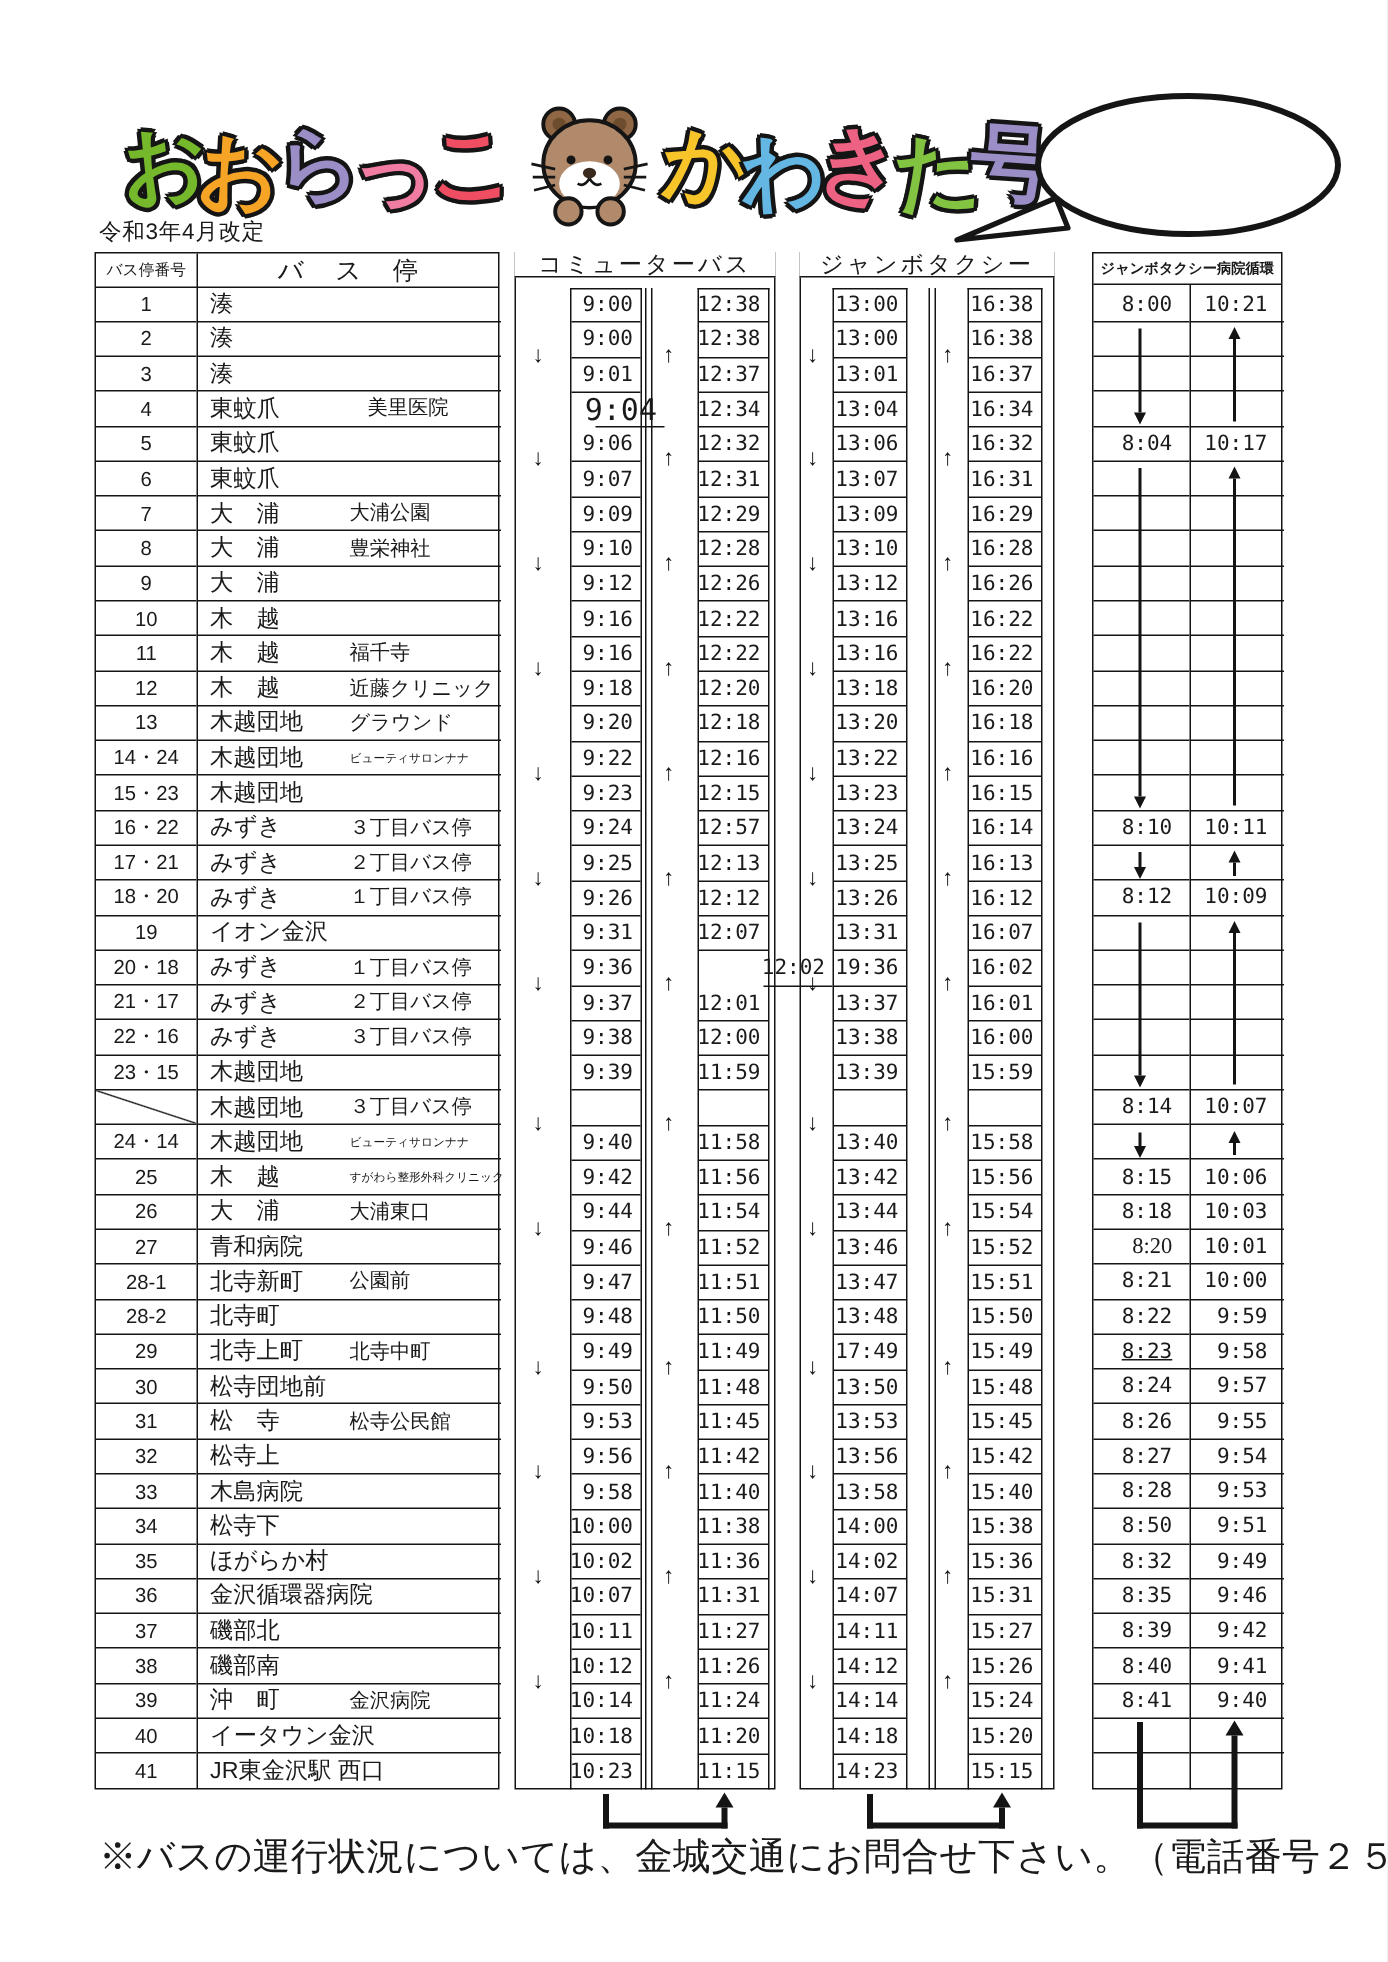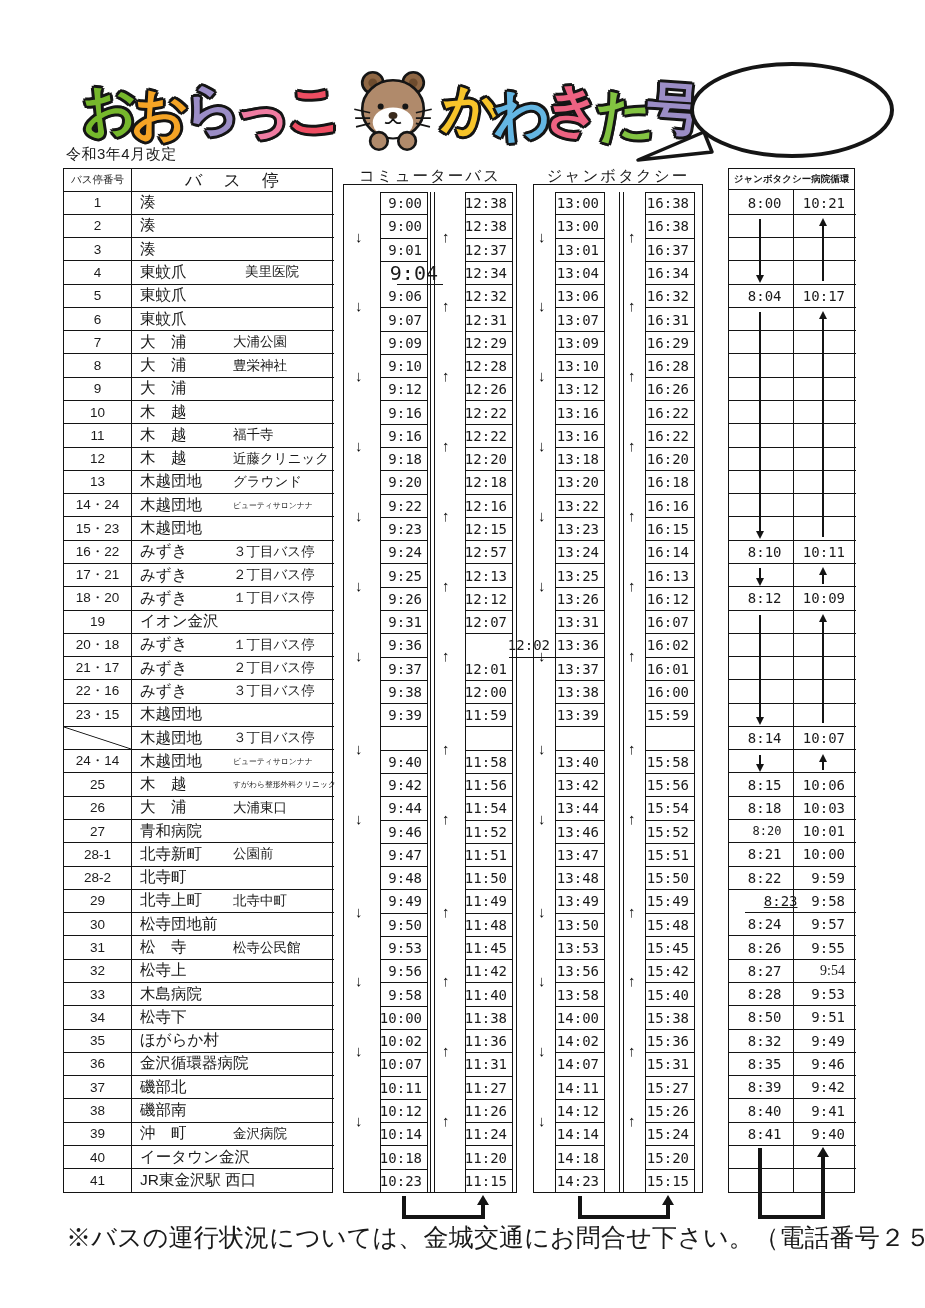--- a/index.html
+++ b/index.html
@@ -387,32 +387,32 @@
       <div class="abs cell mono" style="left: 0px; top: 208.512px; width: 100%; height: 23.2791px; border-bottom: 1px solid rgb(20, 20, 20); justify-content: flex-end; padding-right: 5px; font-size: 14px;">13:16</div>
       <div class="abs cell mono" style="left: 0px; top: 231.791px; width: 100%; height: 23.2791px; border-bottom: 1px solid rgb(20, 20, 20); justify-content: flex-end; padding-right: 5px; font-size: 14px;">13:16</div>
       <div class="abs cell mono" style="left: 0px; top: 255.07px; width: 100%; height: 23.2791px; border-bottom: 1px solid rgb(20, 20, 20); justify-content: flex-end; padding-right: 5px; font-size: 14px;">13:18</div>
       <div class="abs cell mono" style="left: 0px; top: 278.349px; width: 100%; height: 23.2791px; border-bottom: 1px solid rgb(20, 20, 20); justify-content: flex-end; padding-right: 5px; font-size: 14px;">13:20</div>
       <div class="abs cell mono" style="left: 0px; top: 301.628px; width: 100%; height: 23.2791px; border-bottom: 1px solid rgb(20, 20, 20); justify-content: flex-end; padding-right: 5px; font-size: 14px;">13:22</div>
       <div class="abs cell mono" style="left: 0px; top: 324.907px; width: 100%; height: 23.2791px; border-bottom: 1px solid rgb(20, 20, 20); justify-content: flex-end; padding-right: 5px; font-size: 14px;">13:23</div>
       <div class="abs cell mono" style="left: 0px; top: 348.186px; width: 100%; height: 23.2791px; border-bottom: 1px solid rgb(20, 20, 20); justify-content: flex-end; padding-right: 5px; font-size: 14px;">13:24</div>
       <div class="abs cell mono" style="left: 0px; top: 371.465px; width: 100%; height: 23.2791px; border-bottom: 1px solid rgb(20, 20, 20); justify-content: flex-end; padding-right: 5px; font-size: 14px;">13:25</div>
       <div class="abs cell mono" style="left: 0px; top: 394.744px; width: 100%; height: 23.2791px; border-bottom: 1px solid rgb(20, 20, 20); justify-content: flex-end; padding-right: 5px; font-size: 14px;">13:26</div>
       <div class="abs cell mono" style="left: 0px; top: 418.023px; width: 100%; height: 23.2791px; border-bottom: 1px solid rgb(20, 20, 20); justify-content: flex-end; padding-right: 5px; font-size: 14px;">13:31</div>
-      <div class="abs cell mono" style="left: 0px; top: 441.302px; width: 100%; height: 23.2791px; border-bottom: 1px solid rgb(20, 20, 20); justify-content: flex-end; padding-right: 5px; font-size: 14px;">13:36</div>
+      <div class="abs cell mono" style="left: 0px; top: 441.302px; width: 100%; height: 23.2791px; border-bottom: 1px solid rgb(20, 20, 20); justify-content: flex-end; padding-right: 5px; font-size: 14px;">19:36</div>
       <div class="abs cell mono" style="left: 0px; top: 464.581px; width: 100%; height: 23.2791px; border-bottom: 1px solid rgb(20, 20, 20); justify-content: flex-end; padding-right: 5px; font-size: 14px;">13:37</div>
       <div class="abs cell mono" style="left: 0px; top: 487.86px; width: 100%; height: 23.2791px; border-bottom: 1px solid rgb(20, 20, 20); justify-content: flex-end; padding-right: 5px; font-size: 14px;">13:38</div>
       <div class="abs cell mono" style="left: 0px; top: 511.14px; width: 100%; height: 23.2791px; border-bottom: 1px solid rgb(20, 20, 20); justify-content: flex-end; padding-right: 5px; font-size: 14px;">13:39</div>
       <div class="abs cell mono" style="left: 0px; top: 534.419px; width: 100%; height: 23.2791px; border-bottom: 1px solid rgb(20, 20, 20); justify-content: flex-end; padding-right: 5px; font-size: 14px;"></div>
       <div class="abs cell mono" style="left: 0px; top: 557.698px; width: 100%; height: 23.2791px; border-bottom: 1px solid rgb(20, 20, 20); justify-content: flex-end; padding-right: 5px; font-size: 14px;">13:40</div>
       <div class="abs cell mono" style="left: 0px; top: 580.977px; width: 100%; height: 23.2791px; border-bottom: 1px solid rgb(20, 20, 20); justify-content: flex-end; padding-right: 5px; font-size: 14px;">13:42</div>
       <div class="abs cell mono" style="left: 0px; top: 604.256px; width: 100%; height: 23.2791px; border-bottom: 1px solid rgb(20, 20, 20); justify-content: flex-end; padding-right: 5px; font-size: 14px;">13:44</div>
       <div class="abs cell mono" style="left: 0px; top: 627.535px; width: 100%; height: 23.2791px; border-bottom: 1px solid rgb(20, 20, 20); justify-content: flex-end; padding-right: 5px; font-size: 14px;">13:46</div>
       <div class="abs cell mono" style="left: 0px; top: 650.814px; width: 100%; height: 23.2791px; border-bottom: 1px solid rgb(20, 20, 20); justify-content: flex-end; padding-right: 5px; font-size: 14px;">13:47</div>
       <div class="abs cell mono" style="left: 0px; top: 674.093px; width: 100%; height: 23.2791px; border-bottom: 1px solid rgb(20, 20, 20); justify-content: flex-end; padding-right: 5px; font-size: 14px;">13:48</div>
-      <div class="abs cell mono" style="left: 0px; top: 697.372px; width: 100%; height: 23.2791px; border-bottom: 1px solid rgb(20, 20, 20); justify-content: flex-end; padding-right: 5px; font-size: 14px;">13:49</div>
+      <div class="abs cell mono" style="left: 0px; top: 697.372px; width: 100%; height: 23.2791px; border-bottom: 1px solid rgb(20, 20, 20); justify-content: flex-end; padding-right: 5px; font-size: 14px;">17:49</div>
       <div class="abs cell mono" style="left: 0px; top: 720.651px; width: 100%; height: 23.2791px; border-bottom: 1px solid rgb(20, 20, 20); justify-content: flex-end; padding-right: 5px; font-size: 14px;">13:50</div>
       <div class="abs cell mono" style="left: 0px; top: 743.93px; width: 100%; height: 23.2791px; border-bottom: 1px solid rgb(20, 20, 20); justify-content: flex-end; padding-right: 5px; font-size: 14px;">13:53</div>
       <div class="abs cell mono" style="left: 0px; top: 767.209px; width: 100%; height: 23.2791px; border-bottom: 1px solid rgb(20, 20, 20); justify-content: flex-end; padding-right: 5px; font-size: 14px;">13:56</div>
       <div class="abs cell mono" style="left: 0px; top: 790.488px; width: 100%; height: 23.2791px; border-bottom: 1px solid rgb(20, 20, 20); justify-content: flex-end; padding-right: 5px; font-size: 14px;">13:58</div>
       <div class="abs cell mono" style="left: 0px; top: 813.767px; width: 100%; height: 23.2791px; border-bottom: 1px solid rgb(20, 20, 20); justify-content: flex-end; padding-right: 5px; font-size: 14px;">14:00</div>
       <div class="abs cell mono" style="left: 0px; top: 837.047px; width: 100%; height: 23.2791px; border-bottom: 1px solid rgb(20, 20, 20); justify-content: flex-end; padding-right: 5px; font-size: 14px;">14:02</div>
       <div class="abs cell mono" style="left: 0px; top: 860.326px; width: 100%; height: 23.2791px; border-bottom: 1px solid rgb(20, 20, 20); justify-content: flex-end; padding-right: 5px; font-size: 14px;">14:07</div>
       <div class="abs cell mono" style="left: 0px; top: 883.605px; width: 100%; height: 23.2791px; border-bottom: 1px solid rgb(20, 20, 20); justify-content: flex-end; padding-right: 5px; font-size: 14px;">14:11</div>
       <div class="abs cell mono" style="left: 0px; top: 906.884px; width: 100%; height: 23.2791px; border-bottom: 1px solid rgb(20, 20, 20); justify-content: flex-end; padding-right: 5px; font-size: 14px;">14:12</div>
       <div class="abs cell mono" style="left: 0px; top: 930.163px; width: 100%; height: 23.2791px; border-bottom: 1px solid rgb(20, 20, 20); justify-content: flex-end; padding-right: 5px; font-size: 14px;">14:14</div>
@@ -541,34 +541,34 @@
       <div class="abs cell mono" style="left: 0px; top: 534.64px; width: 63.5px; height: 23.2791px; border-bottom: 1px solid rgb(20, 20, 20); justify-content: flex-end; padding-right: 11px; font-size: 14px;"></div>
       <div class="abs cell mono" style="left: 64.5px; top: 534.64px; width: 62.5px; height: 23.2791px; border-bottom: 1px solid rgb(20, 20, 20); justify-content: flex-end; padding-right: 11px; font-size: 14px;"></div>
       <div class="abs cell mono" style="left: 0px; top: 557.919px; width: 63.5px; height: 23.2791px; border-bottom: 1px solid rgb(20, 20, 20); justify-content: flex-end; padding-right: 11px; font-size: 14px;">8:14</div>
       <div class="abs cell mono" style="left: 64.5px; top: 557.919px; width: 62.5px; height: 23.2791px; border-bottom: 1px solid rgb(20, 20, 20); justify-content: flex-end; padding-right: 11px; font-size: 14px;">10:07</div>
       <div class="abs cell mono" style="left: 0px; top: 581.198px; width: 63.5px; height: 23.2791px; border-bottom: 1px solid rgb(20, 20, 20); justify-content: flex-end; padding-right: 11px; font-size: 14px;"></div>
       <div class="abs cell mono" style="left: 64.5px; top: 581.198px; width: 62.5px; height: 23.2791px; border-bottom: 1px solid rgb(20, 20, 20); justify-content: flex-end; padding-right: 11px; font-size: 14px;"></div>
       <div class="abs cell mono" style="left: 0px; top: 604.477px; width: 63.5px; height: 23.2791px; border-bottom: 1px solid rgb(20, 20, 20); justify-content: flex-end; padding-right: 11px; font-size: 14px;">8:15</div>
       <div class="abs cell mono" style="left: 64.5px; top: 604.477px; width: 62.5px; height: 23.2791px; border-bottom: 1px solid rgb(20, 20, 20); justify-content: flex-end; padding-right: 11px; font-size: 14px;">10:06</div>
       <div class="abs cell mono" style="left: 0px; top: 627.756px; width: 63.5px; height: 23.2791px; border-bottom: 1px solid rgb(20, 20, 20); justify-content: flex-end; padding-right: 11px; font-size: 14px;">8:18</div>
       <div class="abs cell mono" style="left: 64.5px; top: 627.756px; width: 62.5px; height: 23.2791px; border-bottom: 1px solid rgb(20, 20, 20); justify-content: flex-end; padding-right: 11px; font-size: 14px;">10:03</div>
-      <div class="abs cell mono" style="left: 0px; top: 651.035px; width: 63.5px; height: 23.2791px; border-bottom: 1px solid rgb(20, 20, 20); justify-content: flex-end; padding-right: 11px; font-size: 12px;">8:20</div>
+      <div class="abs cell mono" style="left: 0px; top: 651.035px; width: 63.5px; height: 23.2791px; border-bottom: 1px solid rgb(20, 20, 20); justify-content: flex-end; padding-right: 11px; font-size: 15px; font-family: Liberation Serif, serif;">8:20</div>
       <div class="abs cell mono" style="left: 64.5px; top: 651.035px; width: 62.5px; height: 23.2791px; border-bottom: 1px solid rgb(20, 20, 20); justify-content: flex-end; padding-right: 11px; font-size: 14px;">10:01</div>
       <div class="abs cell mono" style="left: 0px; top: 674.314px; width: 63.5px; height: 23.2791px; border-bottom: 1px solid rgb(20, 20, 20); justify-content: flex-end; padding-right: 11px; font-size: 14px;">8:21</div>
       <div class="abs cell mono" style="left: 64.5px; top: 674.314px; width: 62.5px; height: 23.2791px; border-bottom: 1px solid rgb(20, 20, 20); justify-content: flex-end; padding-right: 11px; font-size: 14px;">10:00</div>
       <div class="abs cell mono" style="left: 0px; top: 697.593px; width: 63.5px; height: 23.2791px; border-bottom: 1px solid rgb(20, 20, 20); justify-content: flex-end; padding-right: 11px; font-size: 14px;">8:22</div>
       <div class="abs cell mono" style="left: 64.5px; top: 697.593px; width: 62.5px; height: 23.2791px; border-bottom: 1px solid rgb(20, 20, 20); justify-content: flex-end; padding-right: 11px; font-size: 14px;">9:59</div>
-      <div class="abs cell mono" style="left: 16px; top: 720.872px; width: 63.5px; height: 23.2791px; border-bottom: 1px solid rgb(20, 20, 20); justify-content: flex-end; padding-right: 11px; font-size: 14px; text-decoration: underline;">8:23</div>
+      <div class="abs cell mono" style="left: 0px; top: 720.872px; width: 63.5px; height: 23.2791px; border-bottom: 1px solid rgb(20, 20, 20); justify-content: flex-end; padding-right: 11px; font-size: 14px; text-decoration: underline;">8:23</div>
       <div class="abs cell mono" style="left: 64.5px; top: 720.872px; width: 62.5px; height: 23.2791px; border-bottom: 1px solid rgb(20, 20, 20); justify-content: flex-end; padding-right: 11px; font-size: 14px;">9:58</div>
       <div class="abs cell mono" style="left: 0px; top: 744.151px; width: 63.5px; height: 23.2791px; border-bottom: 1px solid rgb(20, 20, 20); justify-content: flex-end; padding-right: 11px; font-size: 14px;">8:24</div>
       <div class="abs cell mono" style="left: 64.5px; top: 744.151px; width: 62.5px; height: 23.2791px; border-bottom: 1px solid rgb(20, 20, 20); justify-content: flex-end; padding-right: 11px; font-size: 14px;">9:57</div>
       <div class="abs cell mono" style="left: 0px; top: 767.43px; width: 63.5px; height: 23.2791px; border-bottom: 1px solid rgb(20, 20, 20); justify-content: flex-end; padding-right: 11px; font-size: 14px;">8:26</div>
       <div class="abs cell mono" style="left: 64.5px; top: 767.43px; width: 62.5px; height: 23.2791px; border-bottom: 1px solid rgb(20, 20, 20); justify-content: flex-end; padding-right: 11px; font-size: 14px;">9:55</div>
       <div class="abs cell mono" style="left: 0px; top: 790.709px; width: 63.5px; height: 23.2791px; border-bottom: 1px solid rgb(20, 20, 20); justify-content: flex-end; padding-right: 11px; font-size: 14px;">8:27</div>
-      <div class="abs cell mono" style="left: 64.5px; top: 790.709px; width: 62.5px; height: 23.2791px; border-bottom: 1px solid rgb(20, 20, 20); justify-content: flex-end; padding-right: 11px; font-size: 14px; font-family: Liberation Serif, serif;">9:54</div>
+      <div class="abs cell mono" style="left: 64.5px; top: 790.709px; width: 62.5px; height: 23.2791px; border-bottom: 1px solid rgb(20, 20, 20); justify-content: flex-end; padding-right: 11px; font-size: 14px;">9:54</div>
       <div class="abs cell mono" style="left: 0px; top: 813.988px; width: 63.5px; height: 23.2791px; border-bottom: 1px solid rgb(20, 20, 20); justify-content: flex-end; padding-right: 11px; font-size: 14px;">8:28</div>
       <div class="abs cell mono" style="left: 64.5px; top: 813.988px; width: 62.5px; height: 23.2791px; border-bottom: 1px solid rgb(20, 20, 20); justify-content: flex-end; padding-right: 11px; font-size: 14px;">9:53</div>
       <div class="abs cell mono" style="left: 0px; top: 837.267px; width: 63.5px; height: 23.2791px; border-bottom: 1px solid rgb(20, 20, 20); justify-content: flex-end; padding-right: 11px; font-size: 14px;">8:50</div>
       <div class="abs cell mono" style="left: 64.5px; top: 837.267px; width: 62.5px; height: 23.2791px; border-bottom: 1px solid rgb(20, 20, 20); justify-content: flex-end; padding-right: 11px; font-size: 14px;">9:51</div>
       <div class="abs cell mono" style="left: 0px; top: 860.547px; width: 63.5px; height: 23.2791px; border-bottom: 1px solid rgb(20, 20, 20); justify-content: flex-end; padding-right: 11px; font-size: 14px;">8:32</div>
       <div class="abs cell mono" style="left: 64.5px; top: 860.547px; width: 62.5px; height: 23.2791px; border-bottom: 1px solid rgb(20, 20, 20); justify-content: flex-end; padding-right: 11px; font-size: 14px;">9:49</div>
       <div class="abs cell mono" style="left: 0px; top: 883.826px; width: 63.5px; height: 23.2791px; border-bottom: 1px solid rgb(20, 20, 20); justify-content: flex-end; padding-right: 11px; font-size: 14px;">8:35</div>
       <div class="abs cell mono" style="left: 64.5px; top: 883.826px; width: 62.5px; height: 23.2791px; border-bottom: 1px solid rgb(20, 20, 20); justify-content: flex-end; padding-right: 11px; font-size: 14px;">9:46</div>
       <div class="abs cell mono" style="left: 0px; top: 907.105px; width: 63.5px; height: 23.2791px; border-bottom: 1px solid rgb(20, 20, 20); justify-content: flex-end; padding-right: 11px; font-size: 14px;">8:39</div>
       <div class="abs cell mono" style="left: 64.5px; top: 907.105px; width: 62.5px; height: 23.2791px; border-bottom: 1px solid rgb(20, 20, 20); justify-content: flex-end; padding-right: 11px; font-size: 14px;">9:42</div>

